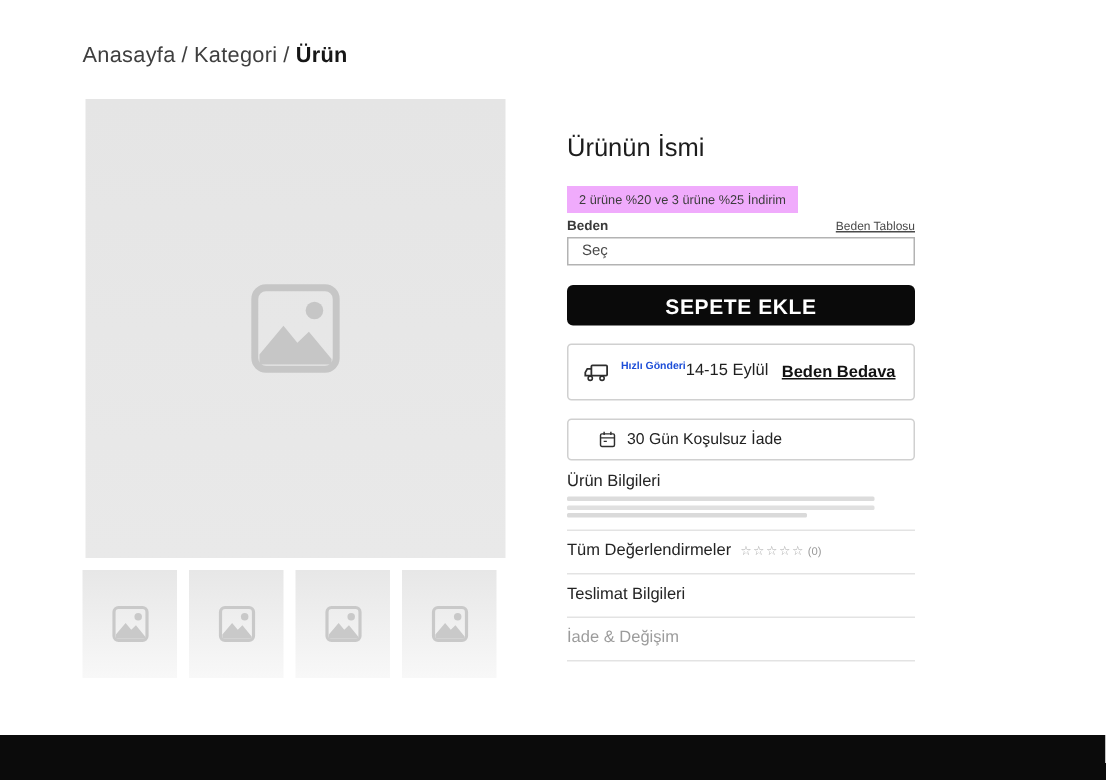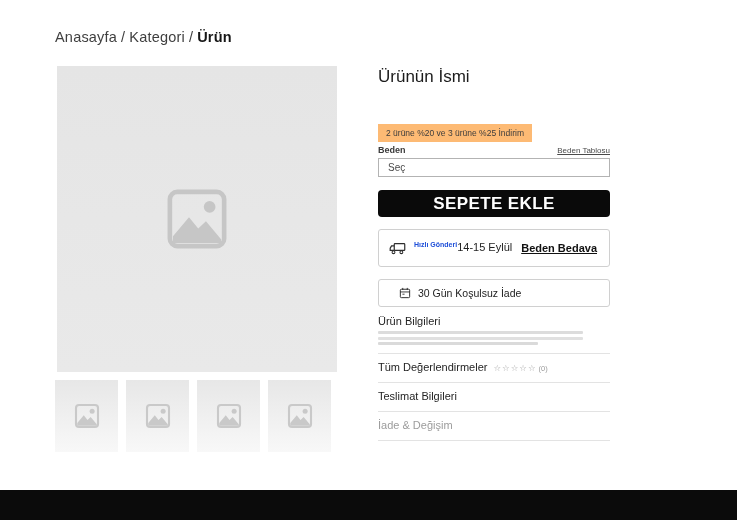--- a/index.html
+++ b/index.html
@@ -16,31 +16,31 @@
   .main-image { position:absolute; left:57px; top:66px; width:280px; height:306px;
                 background:linear-gradient(#e5e5e5,#e9e9e9);
                 display:flex; align-items:center; justify-content:center; }
   .thumb { position:absolute; top:380px; width:63px; height:72px;
            background:linear-gradient(#e7e7e7,#f8f8f8);
            display:flex; align-items:center; justify-content:center; }
   .t0{left:55px;} .t1{left:126px;} .t2{left:197px;} .t3{left:268px;}
 
   
   .col { position:absolute; left:378px; width:232px; }
-  .title { top:67px; font-size:17px; color:#1c1c1c; font-weight:500; }
+  .title { top:89px; font-size:17px; color:#1c1c1c; font-weight:500; }
   .price { top:94px; font-size:20px; color:#0f0f0f; font-weight:700; letter-spacing:.2px; }
   .badge { top:124px; display:inline-block; position:absolute; left:378px;
-           background:#fdba74; color:#3c3c3c; font-size:8.5px; padding:4px 8px; }
+           background:#f0abfc; color:#3c3c3c; font-size:8.5px; padding:4px 8px; }
   .size-row { top:145px; display:flex; justify-content:space-between; align-items:flex-end; }
   .size-label { font-size:9px; font-weight:700; color:#3a3a3a; }
   .size-link { font-size:8px; color:#4a4a4a; text-decoration:underline; cursor:pointer; }
   .select { top:158px; height:19px; border:1px solid #b3b3b3; background:#fff;
             display:flex; align-items:center; padding-left:9px; font-size:10px; color:#4a4a4a; cursor:pointer; }
   .cart-btn { top:190px; height:27px; background:#0a0a0a; color:#ffffff; border:none; border-radius:4px;
-              width:232px; font-size:17px; font-weight:700; letter-spacing:.4px;
+              width:232px; font-size:14px; font-weight:700; letter-spacing:.4px;
               display:flex; align-items:center; justify-content:center; cursor:pointer;
               font-family:"Liberation Sans","DejaVu Sans",sans-serif; }
   .ship-box { top:229px; height:38px; border:1px solid #d0d0d0; border-radius:3px;
               display:flex; align-items:center; padding:0 12px 0 10px; }
   .ship-text { margin-left:7px; display:flex; flex-direction:row; line-height:1.25; }
   .ship-fast { font-size:7px; font-weight:700; color:#1d4ed8; }
   .ship-date { font-size:11px; color:#1f1f1f; }
   .ship-free { margin-left:auto; font-size:11px; font-weight:700; color:#111;
                text-decoration:underline; cursor:pointer; }
   .return-box { top:279px; height:28px; border:1px solid #d0d0d0; border-radius:3px;

